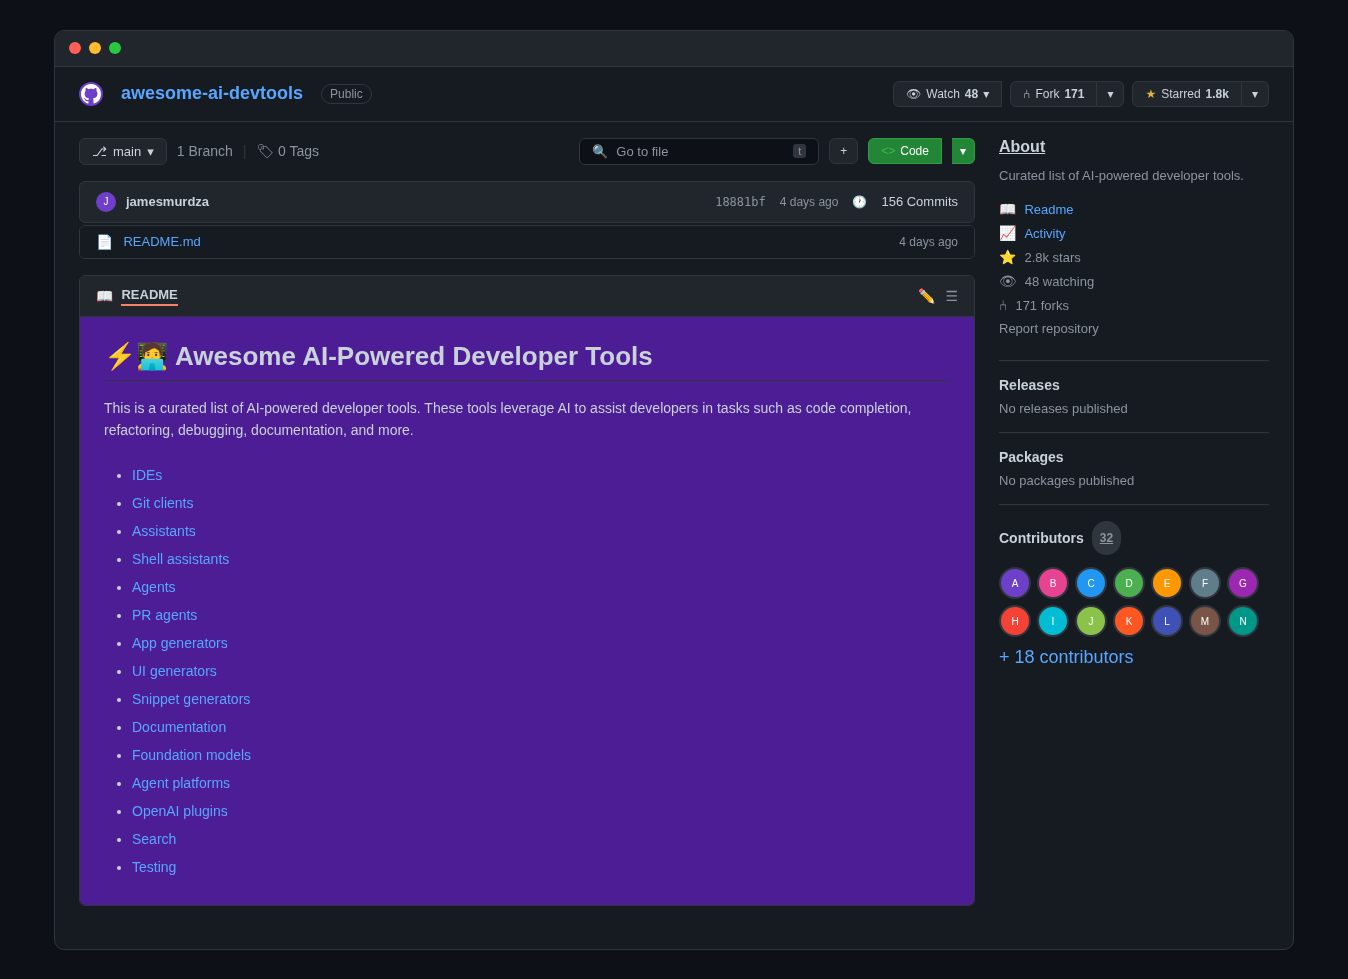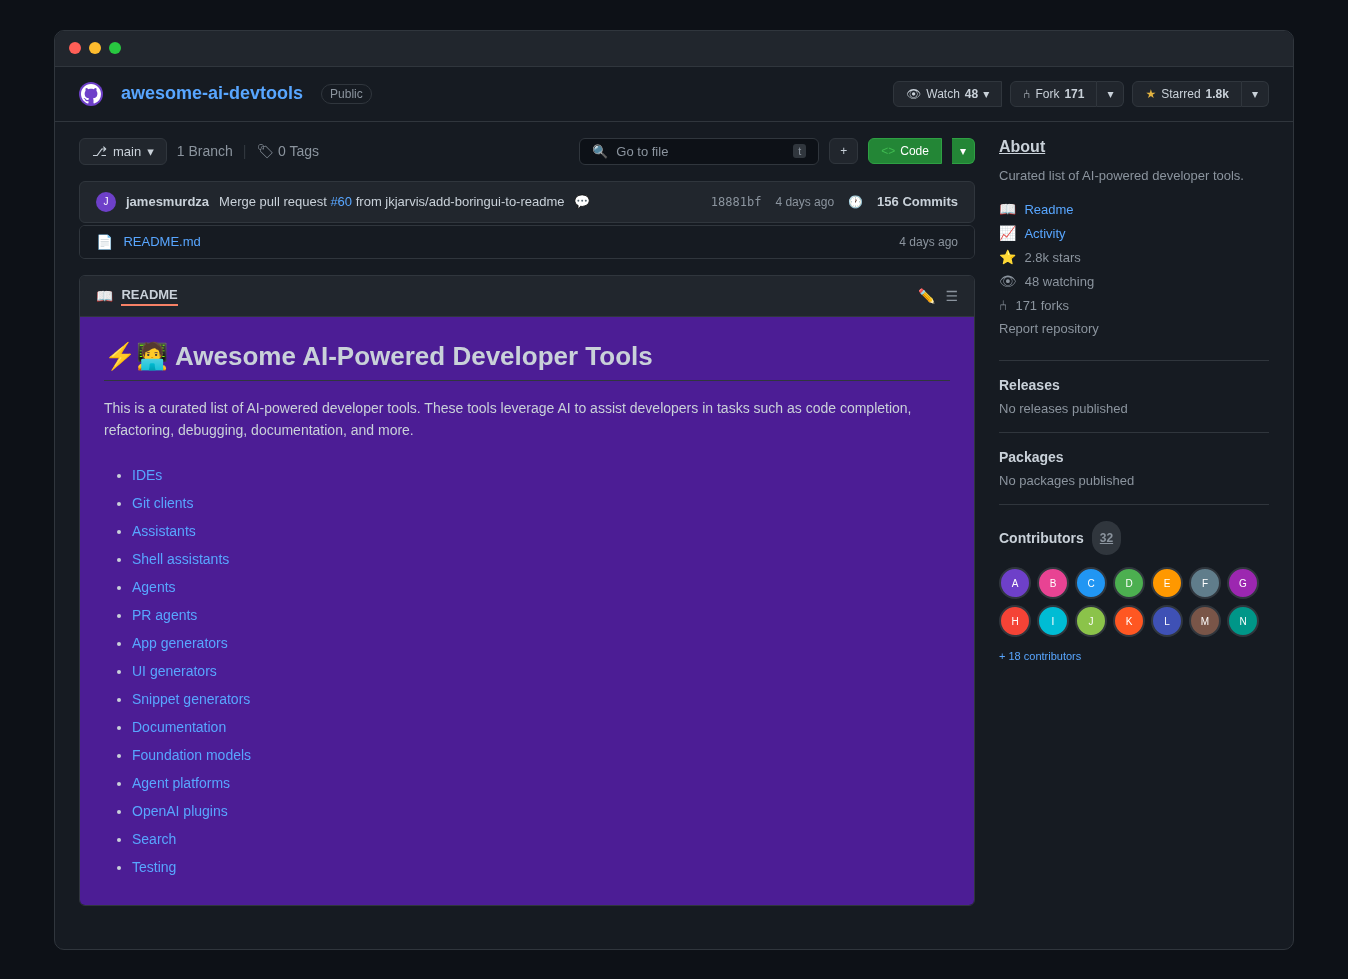--- a/index.html
+++ b/index.html
@@ -230,21 +230,21 @@
       gap: 14px;
       color: #8b949e;
       font-size: 12px;
     }
     .commits-count {
       display: flex;
       align-items: center;
       gap: 5px;
       color: #c9d1d9;
       font-size: 13px;
-      font-weight: 700;
+      font-weight: 400;
     }
 
     .file-table {
       border: 1px solid #30363d;
       border-radius: 6px;
       overflow: hidden;
       margin-bottom: 16px;
     }
     .file-row {
       display: flex;
@@ -401,21 +401,21 @@
       margin-bottom: 10px;
     }
     .contributor-avatar {
       width: 32px; height: 32px;
       border-radius: 50%;
       cursor: pointer;
       border: 2px solid #30363d;
     }
     .more-contributors {
       color: #58a6ff;
-      font-size: 11px;
+      font-size: 18px;
       text-decoration: none;
     }
 
     
     .av1 { background: #6e40c9; }
     .av2 { background: #e84393; }
     .av3 { background: #2196F3; }
     .av4 { background: #4caf50; }
     .av5 { background: #ff9800; }
     .av6 { background: #607d8b; }
@@ -511,26 +511,20 @@
           <span style="color:#3fb950">&lt;&gt;</span>
           <span>Code</span>
         </button>
         <button class="btn-code-arrow">▾</button>
       </div>
 
       <div class="commit-bar">
         <div class="commit-left">
           <div class="commit-avatar">J</div>
           <span class="commit-author">jamesmurdza</span>
-          <span class="commit-msg">
-            <span>Merge pull request</span>
-            <a href="#" class="commit-link">#60</a>
-            <span>from jkjarvis/add-boringui-to-readme</span>
-            <span style="color:#30363d; margin-left:6px">💬</span>
-          </span>
         </div>
         <div class="commit-right">
           <span style="font-family:monospace;color:#8b949e">18881bf</span>
           <span>4 days ago</span>
           <span>🕐</span>
           <span class="commits-count">
             <span>156 Commits</span>
           </span>
         </div>
       </div>

